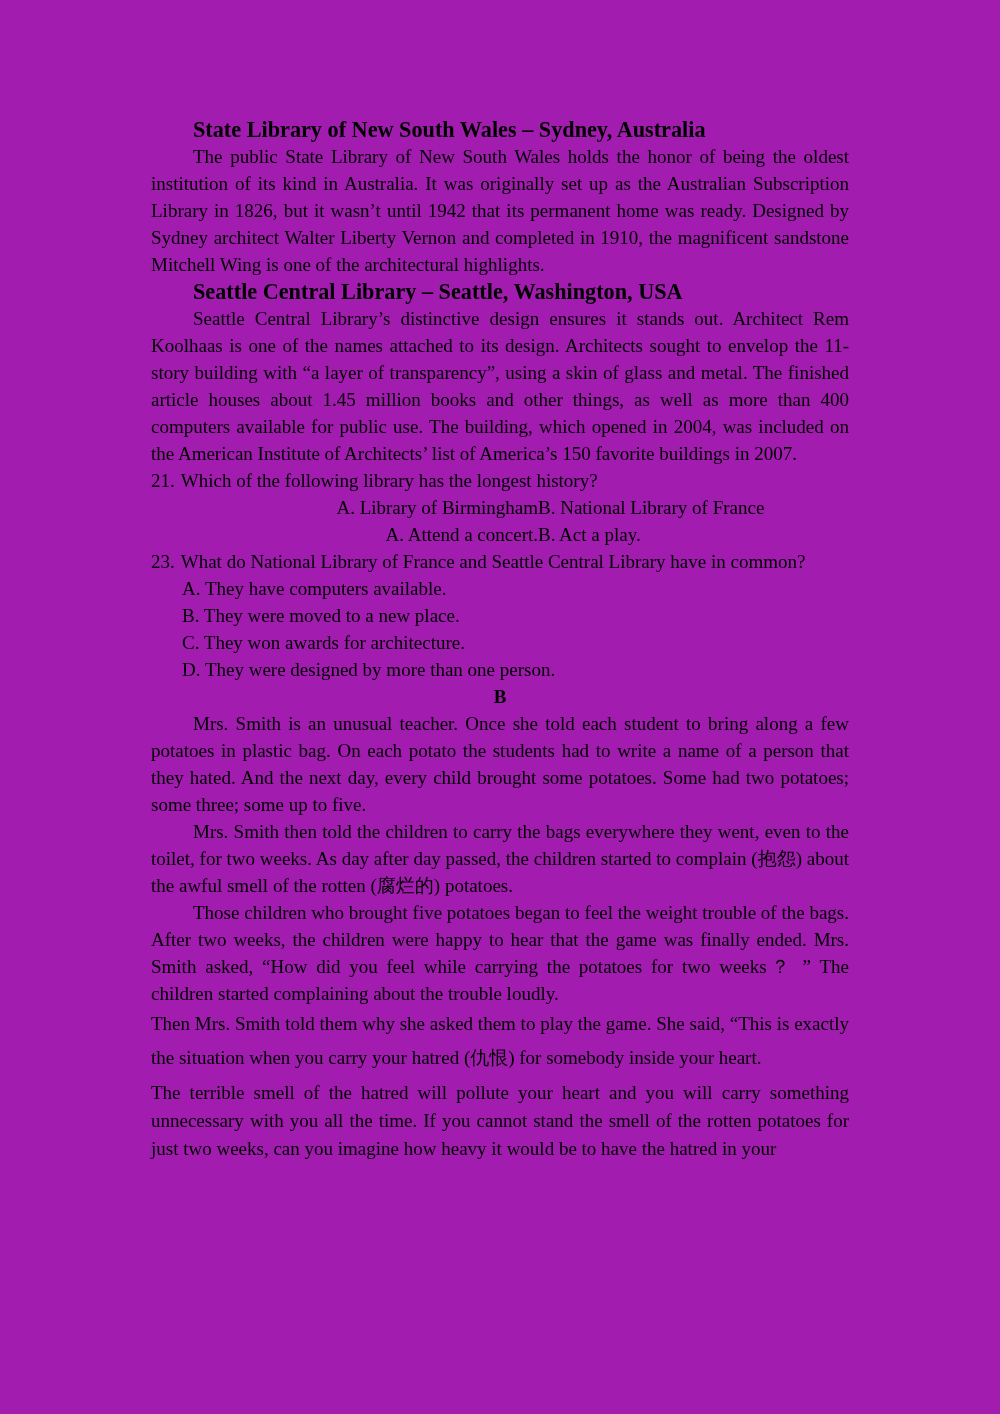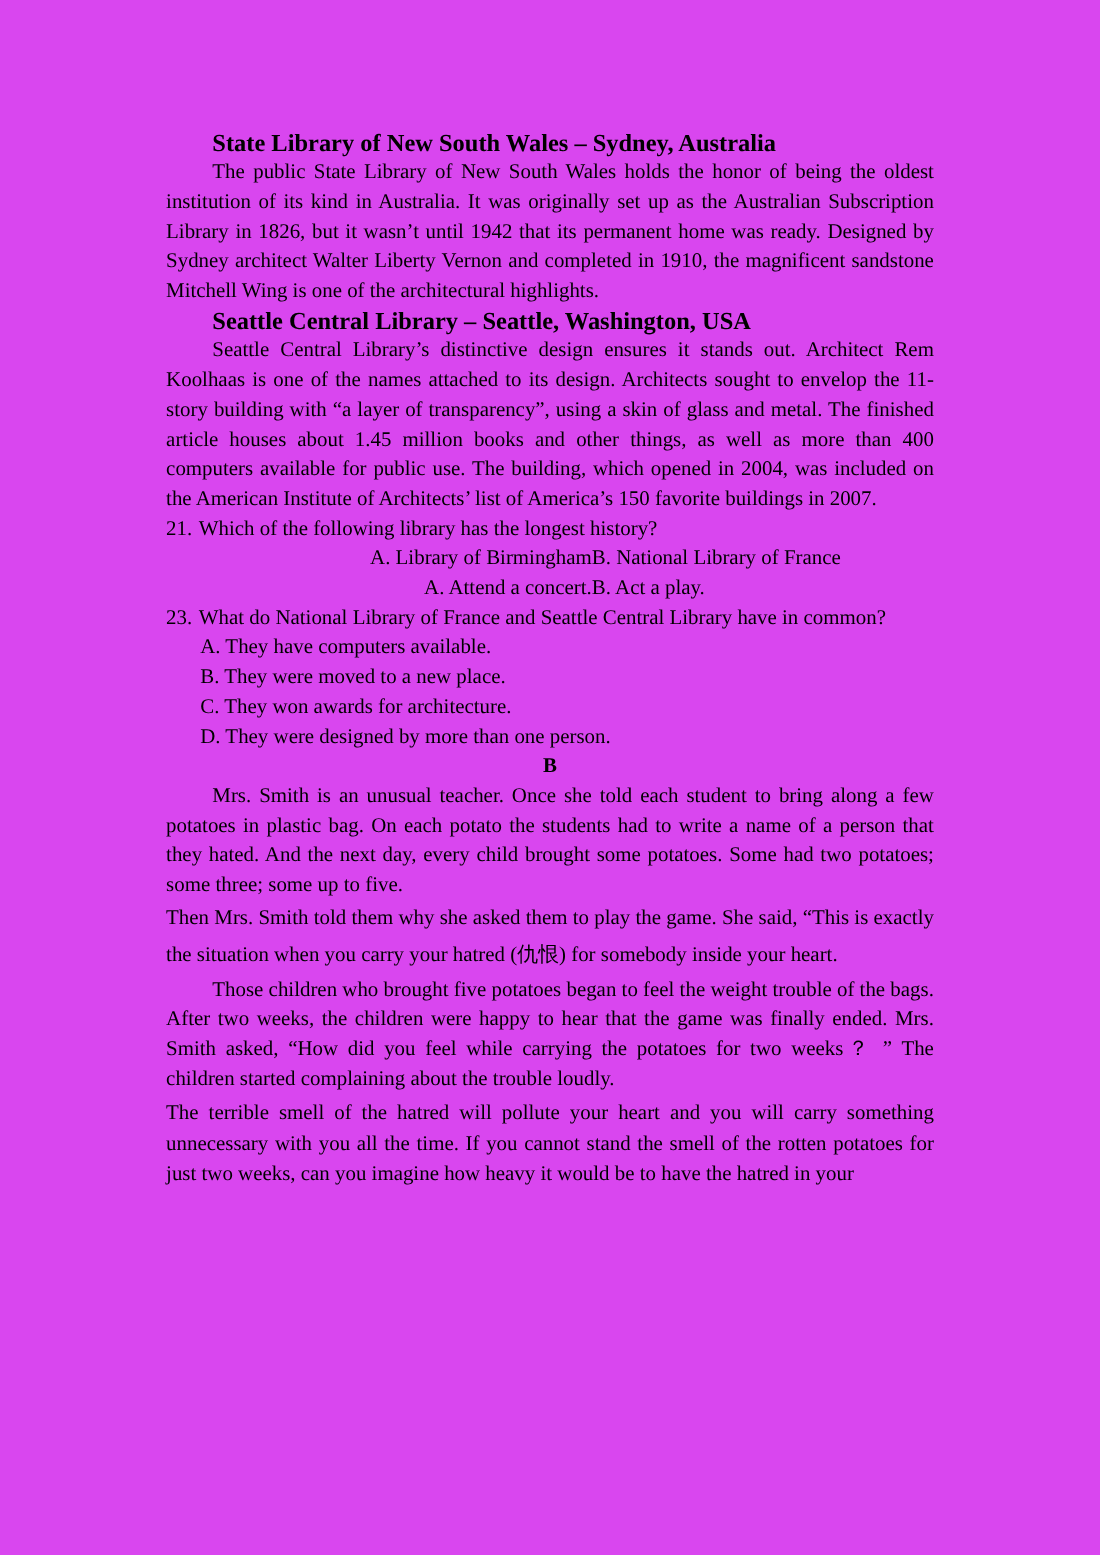--- a/index.html
+++ b/index.html
@@ -1,20 +1,20 @@
 <!DOCTYPE html>
 <html><head>
 <meta charset="utf-8">
 <style>
   html, body { margin: 0; padding: 0; }
   .page {
     position: relative;
     width: 1000px;
     height: 1414px;
-    background: #d946ef;
+    background: #a21caf;
     font-family: "Liberation Serif", "DejaVu Serif", serif;
     color: #000000;
     overflow: hidden;
   }
   .content {
     position: absolute;
     left: 151px;
     top: 116px;
     width: 698px;
     font-size: 19px;
@@ -77,18 +77,19 @@
       </div>
       <div class="opt-single">A. They have computers available.</div>
       <div class="opt-single">B. They were moved to a new place.</div>
       <div class="opt-single">C. They won awards for architecture.</div>
       <div class="opt-single">D. They were designed by more than one person.</div>
     </div>
 
     <div class="section-label">B</div>
 
     <p class="para indent">Mrs. Smith is an unusual teacher. Once she told each student to bring along a few potatoes in plastic bag. On each potato the students had to write a name of a person that they hated. And the next day, every child brought some potatoes. Some had two potatoes; some three; some up to five.</p>
+    <p class="para indent">Mrs. Smith then told the children to carry the bags everywhere they went, even to the toilet, for two weeks. As day after day passed, the children started to complain (抱怨) about the awful smell of the rotten (腐烂的) potatoes.</p>
+    <p class="para indent">Those children who brought five potatoes began to feel the weight trouble of the bags. After two weeks, the children were happy to hear that the game was finally ended. Mrs. Smith asked, “How did you feel while carrying the potatoes for two weeks？ ” The children started complaining about the trouble loudly.</p>
     <p class="para loose">Then Mrs. Smith told them why she asked them to play the game. She said, “This is exactly the situation when you carry your hatred (仇恨) for somebody inside your heart.</p>
-    <p class="para indent">Those children who brought five potatoes began to feel the weight trouble of the bags. After two weeks, the children were happy to hear that the game was finally ended. Mrs. Smith asked, “How did you feel while carrying the potatoes for two weeks？ ” The children started complaining about the trouble loudly.</p>
     <p class="para last-para">The terrible smell of the hatred will pollute your heart and you will carry something unnecessary with you all the time. If you cannot stand the smell of the rotten potatoes for just two weeks, can you imagine how heavy it would be to have the hatred in your</p>
 
   </div>
 </div>
 
 </body></html>

